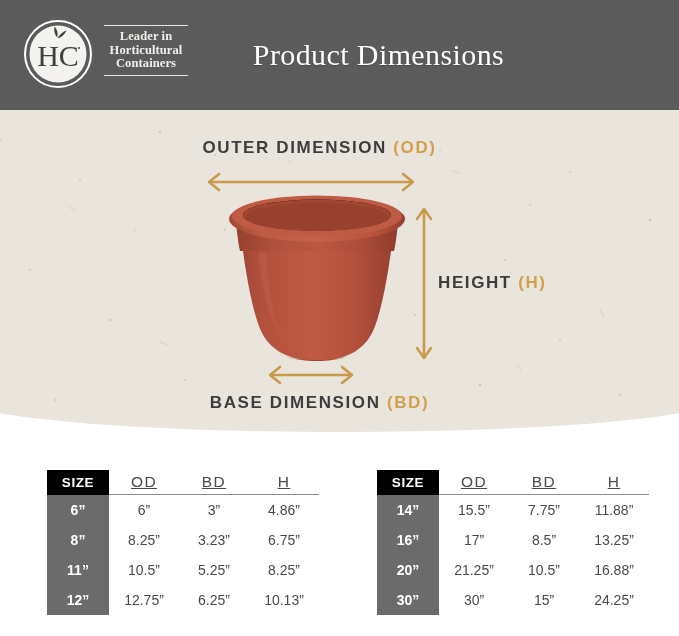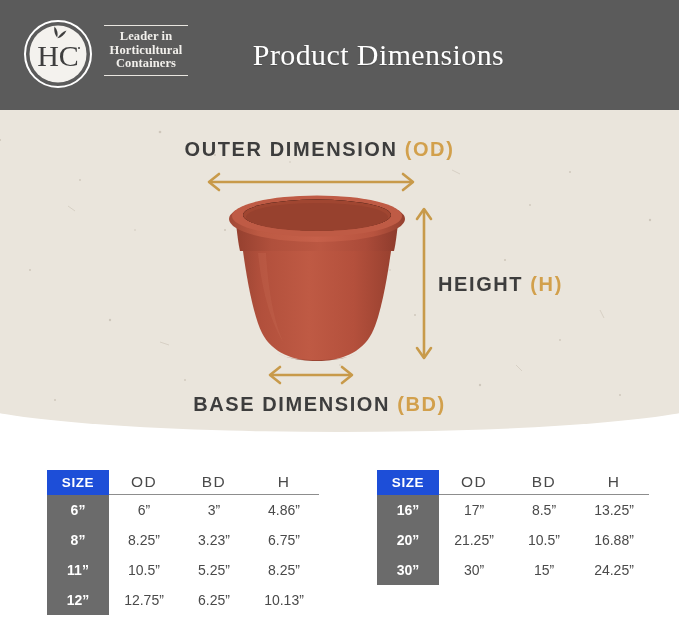--- a/index.html
+++ b/index.html
@@ -92,21 +92,21 @@
   }
 
   
   .diagram {
     position: absolute;
     left: 0; top: 110px;
     width: 679px; height: 330px;
   }
   .dim-label {
     position: absolute;
-    font-size: 20px;
+    font-size: 17px;
     font-weight: bold;
     letter-spacing: 1.6px;
     color: #3d3d3d;
     white-space: nowrap;
   }
   .dim-label .tag { color: #d2a04c; }
   .label-od { left: 0; top: 28px; width: 639px; text-align: center; }
   .label-bd { left: 0; top: 283px; width: 639px; text-align: center; }
   .label-h  { left: 438px; top: 163px; }
 
@@ -147,40 +147,41 @@
     padding: 0;
     height: 30px;
     text-align: center;
     vertical-align: middle;
     font-size: 14px;
     color: #4a4a4a;
     font-weight: normal;
   }
   
   .dim-table th.size-head {
-    background: #1d4ed8;
+    background: #000000;
     color: #ffffff;
     font-weight: bold;
     font-size: 13.5px;
     letter-spacing: 0.6px;
     height: 24px;
   }
   .dim-table td.size-cell {
     background: #6b6b6b;
     color: #ffffff;
     font-weight: bold;
     font-size: 14px;
   }
   .dim-table th.data-head {
     font-size: 15.5px;
     color: #4a4a4a;
     font-weight: normal;
     letter-spacing: 1.4px;
     height: 24px;
     border-bottom: 1px solid #8d8d8d;
+    text-decoration: underline;
   }
   .dim-table th.size-head.with-gap { border-bottom: none; }
 </style>
 </head>
 <body>
 
 <div class="header">
   <div class="header-title">Product Dimensions</div>
 
   <div class="brand">
@@ -399,20 +400,26 @@
       <thead>
         <tr>
           <th class="size-head with-gap">SIZE</th>
           <th class="data-head">OD</th>
           <th class="data-head">BD</th>
           <th class="data-head">H</th>
         </tr>
       </thead>
       <tbody>
         <tr>
+          <td class="size-cell">14”</td>
+          <td>15.5”</td>
+          <td>7.75”</td>
+          <td>11.88”</td>
+        </tr>
+        <tr>
           <td class="size-cell">16”</td>
           <td>17”</td>
           <td>8.5”</td>
           <td>13.25”</td>
         </tr>
         <tr>
           <td class="size-cell">20”</td>
           <td>21.25”</td>
           <td>10.5”</td>
           <td>16.88”</td>

